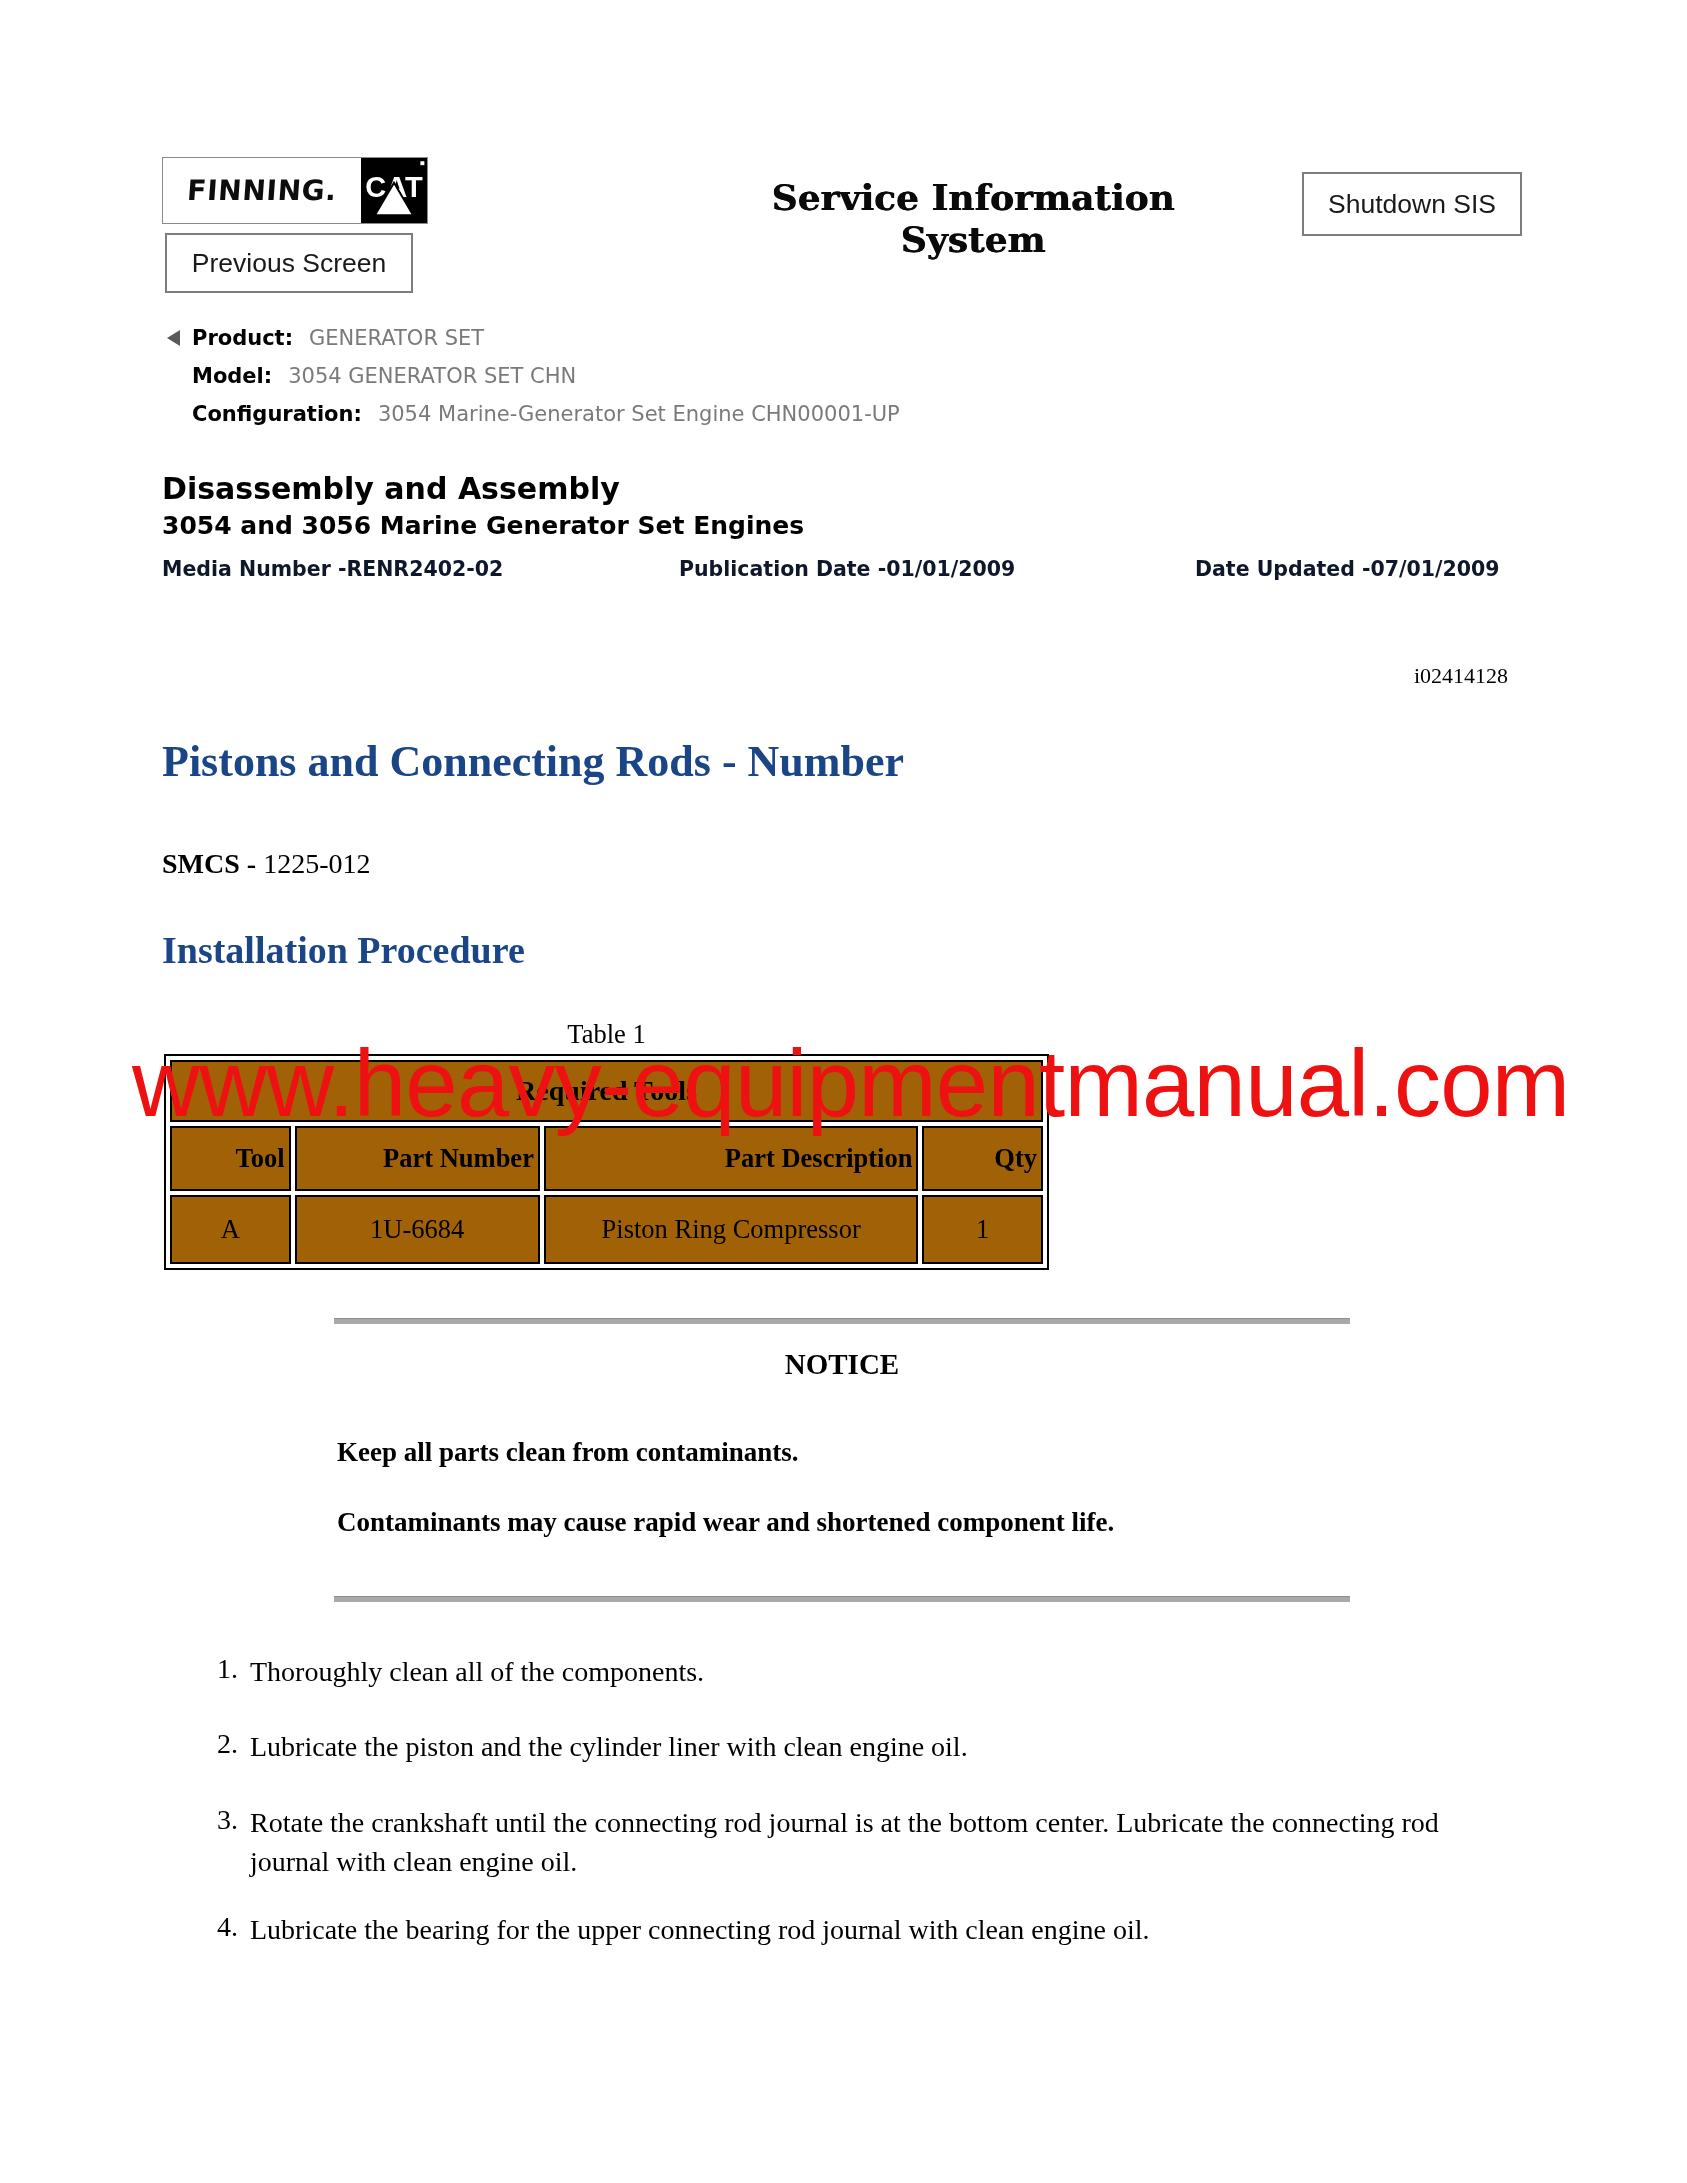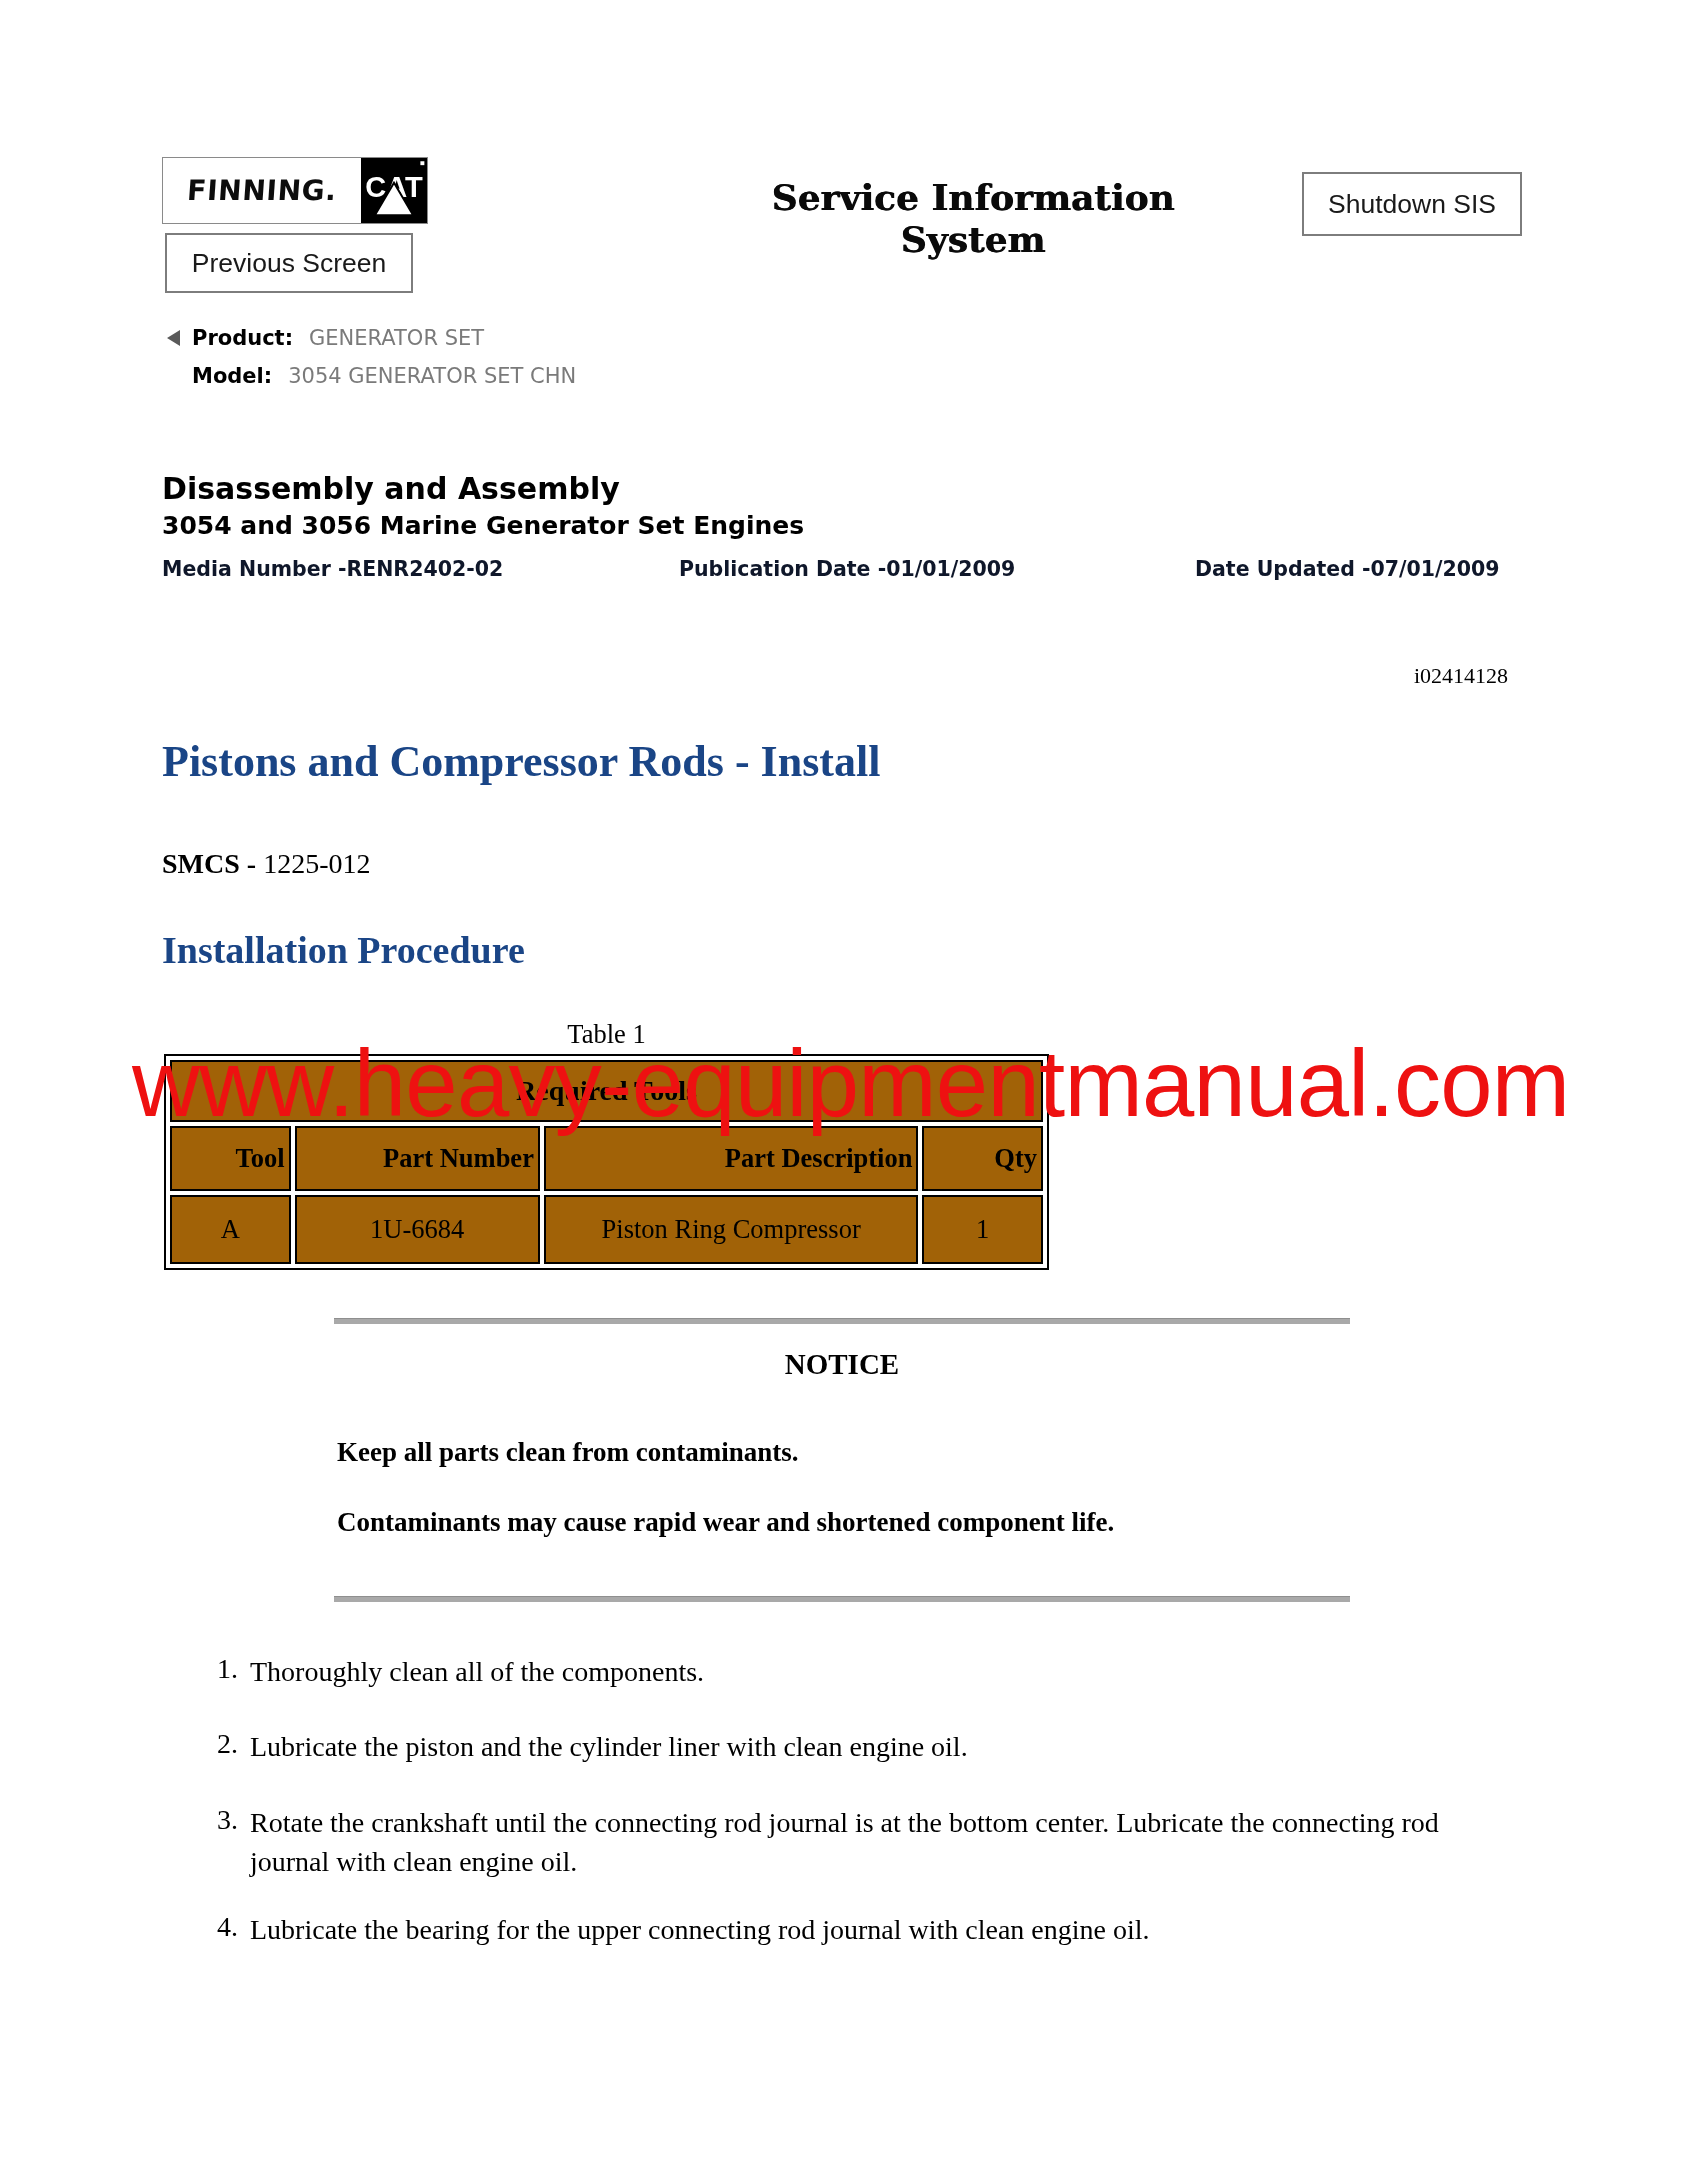--- a/index.html
+++ b/index.html
@@ -140,30 +140,34 @@
 
   <div class="prod-row" style="top:326px;">
     <span class="back-arrow"></span>
     <span class="prod-label">Product:</span>
     <span class="prod-value">GENERATOR SET</span>
   </div>
   <div class="prod-row" style="top:364px;">
     <span class="prod-label prod-indent">Model:</span>
     <span class="prod-value">3054 GENERATOR SET CHN</span>
   </div>
+  <div class="prod-row" style="top:402px;">
+    <span class="prod-label prod-indent">Configuration:</span>
+    <span class="prod-value">3054 Marine-Generator Set Engine CHN00001-UP</span>
+  </div>
 
   <div class="doc-title">Disassembly and Assembly</div>
   <div class="doc-subtitle">3054 and 3056 Marine Generator Set Engines</div>
   <div class="media-item" style="left:162px;">Media Number -RENR2402-02</div>
   <div class="media-item" style="left:679px;">Publication Date -01/01/2009</div>
   <div class="media-item" style="left:1195px;">Date Updated -07/01/2009</div>
 
   <div class="doc-id">i02414128</div>
 
-  <div class="h1-blue" style="color: rgb(26, 69, 134);">Pistons and Compressor Rods - Install</div>
+  <div class="h1-blue" style="color: rgb(26, 69, 134);">Pistons and Connecting Rods - Number</div>
   <div class="smcs">
     <b>SMCS -</b>
     <span>1225-012</span>
   </div>
   <div class="h2-blue" style="color: rgb(26, 69, 134);">Installation Procedure</div>
 
   <div class="table-wrap">
     <div class="table-caption">Table 1</div>
     <table class="tools">
       <colgroup>

